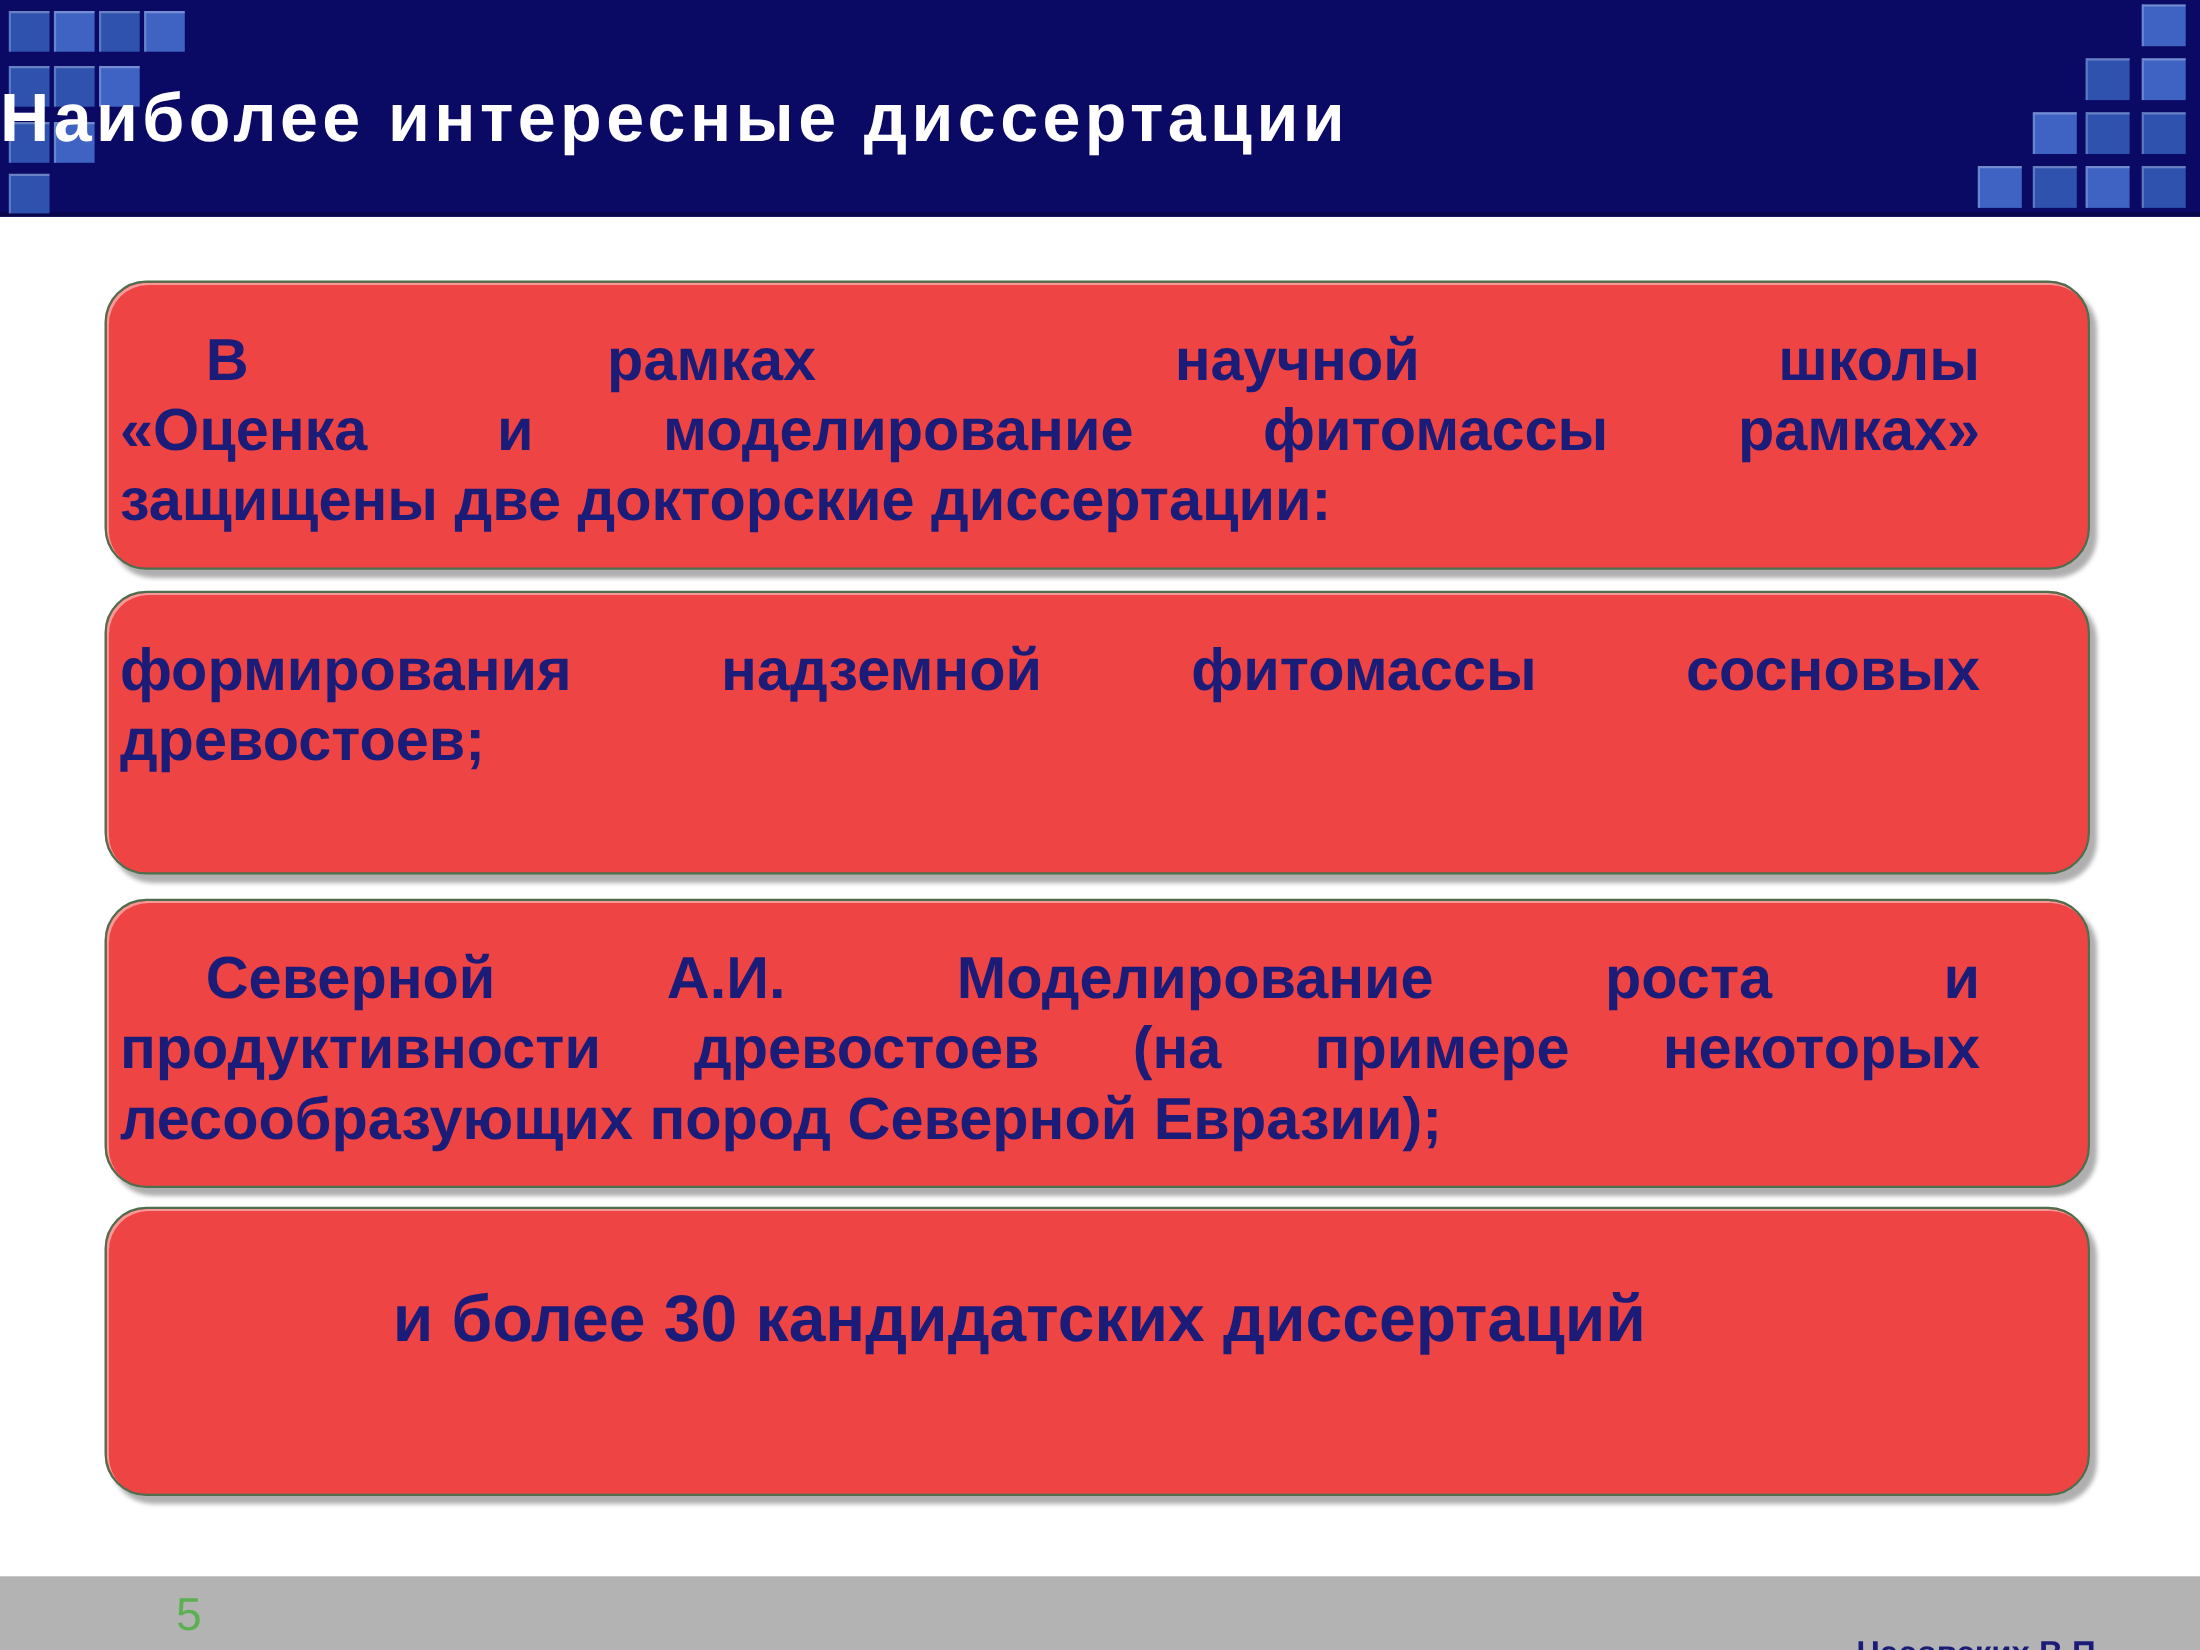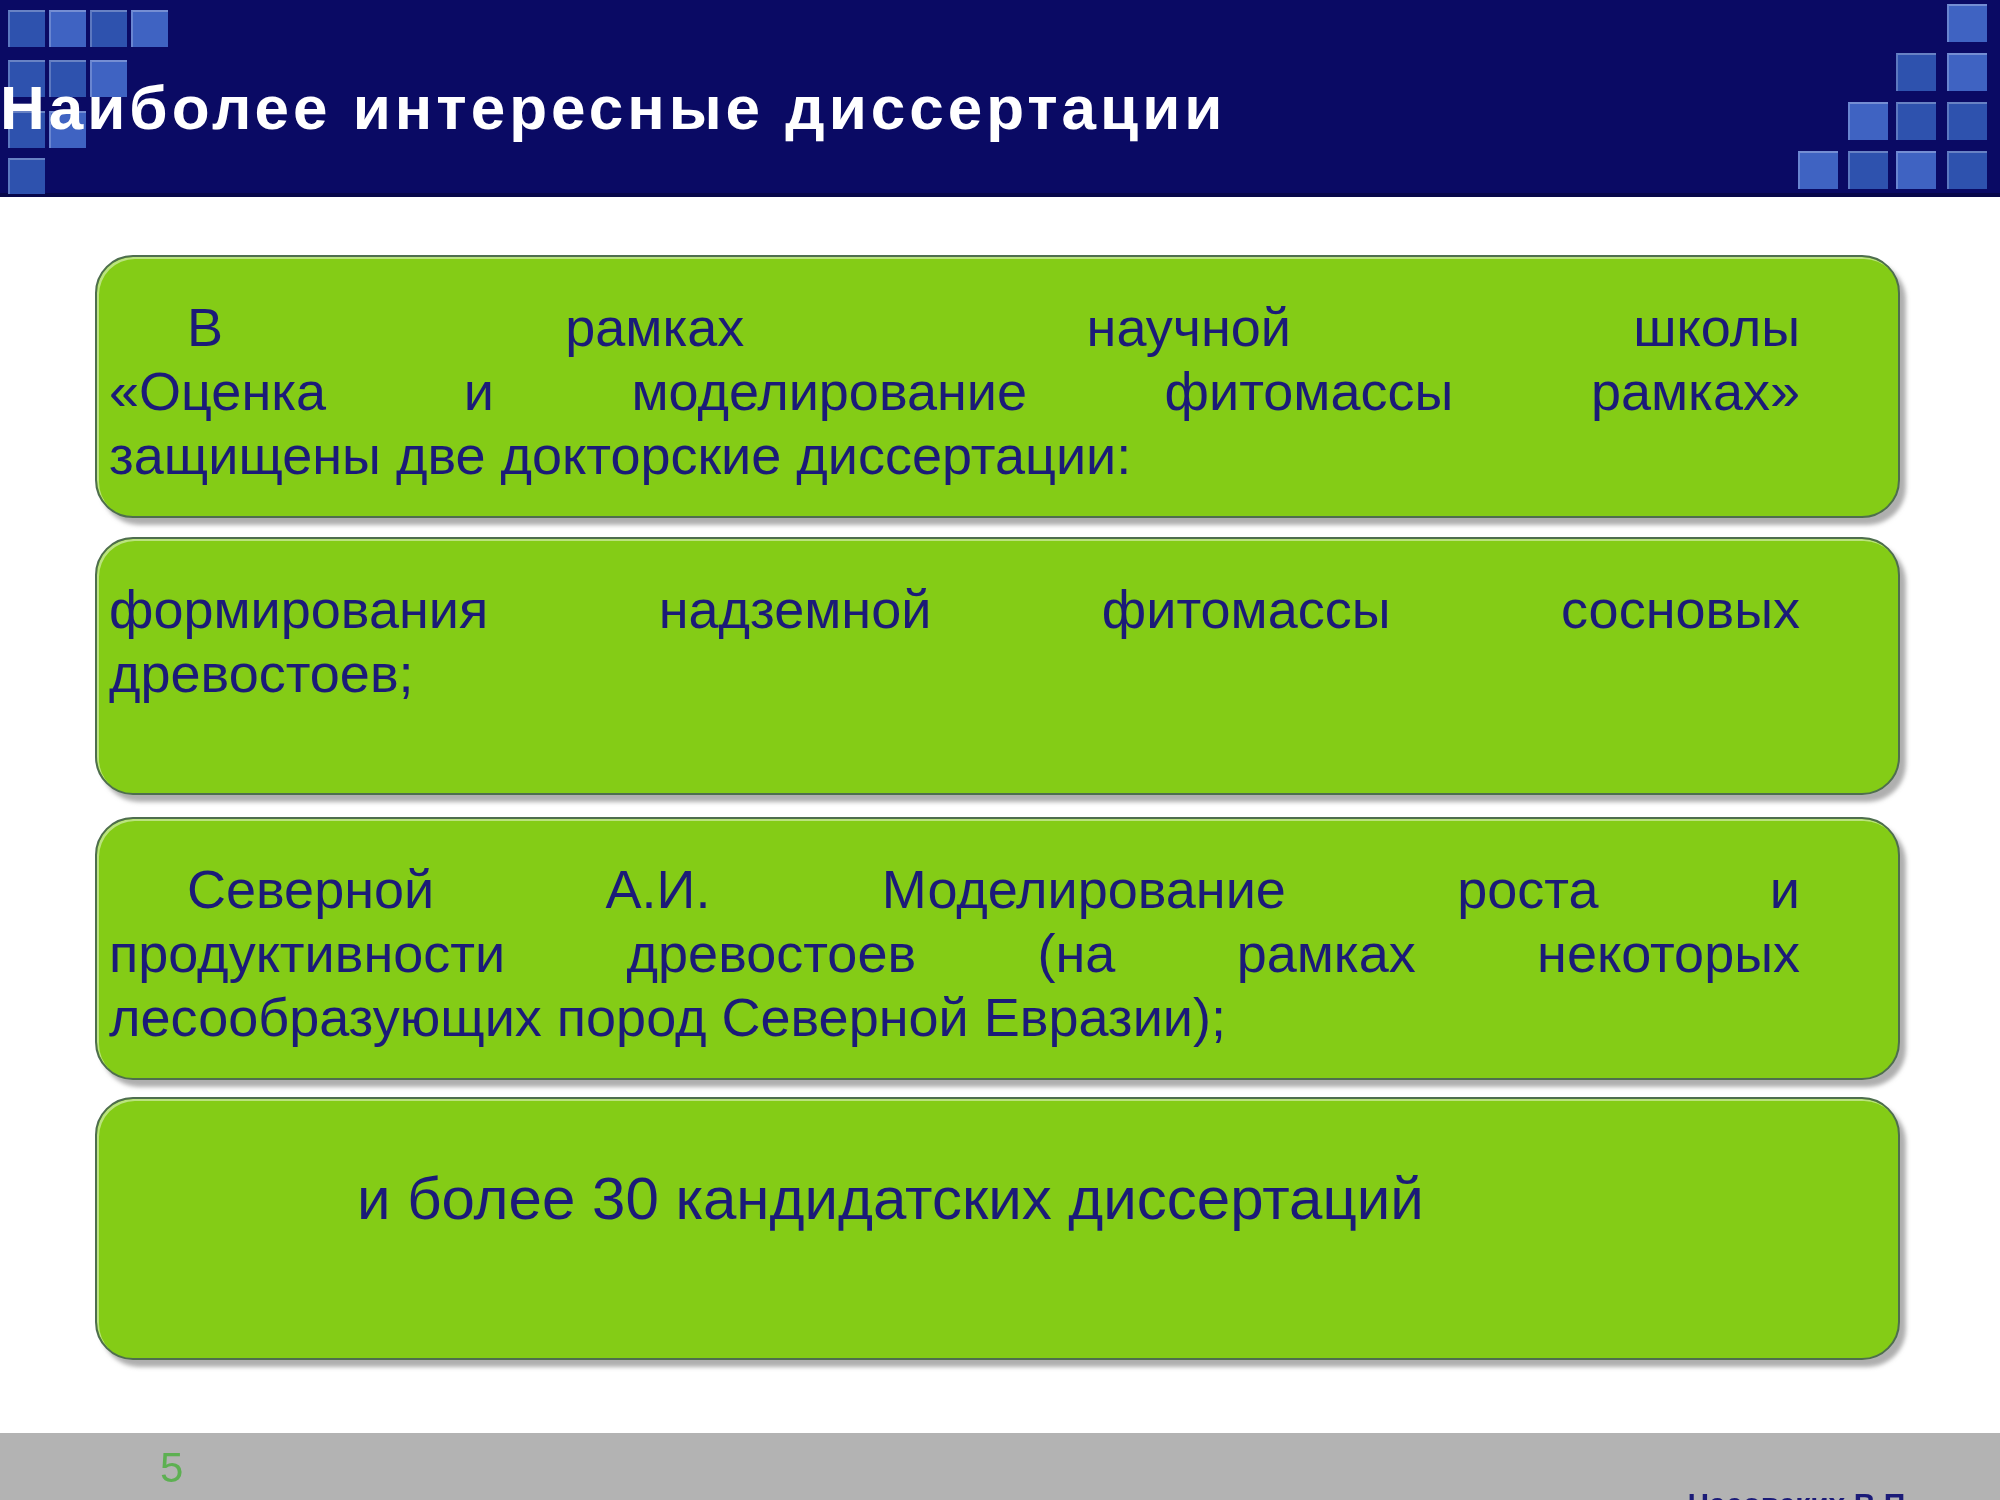--- a/index.html
+++ b/index.html
@@ -20,23 +20,23 @@
   .sq{
     position:absolute;background:#2e52ae;
     border-top:2px solid rgba(255,255,255,.28);
     border-left:2px solid rgba(255,255,255,.22);
     box-sizing:border-box;
   }
   .sq.lt{background:#3f63c2;}
   
   .gbox{
     position:absolute;left:95px;width:1805px;box-sizing:border-box;
-    background:#84cc16;border:2px solid #4e6e4e;border-radius:38px;
+    background:#ef4444;border:2px solid #4e6e4e;border-radius:38px;
     box-shadow:6px 7px 4px rgba(110,110,110,.55), inset 2px 2px 0 rgba(255,255,255,.45);
-    color:#1b1b78;font-weight:normal;font-size:54px;
+    color:#1b1b78;font-weight:bold;font-size:54px;
     padding:38px 98px 0 12px;
   }
   .gbox .line{height:64px;line-height:64px;white-space:nowrap;overflow:visible;}
   .gbox .just{text-align:justify;text-align-last:justify;white-space:normal;}
   .gbox .ind{padding-left:78px;}
   .gbox.last-box{font-size:60px;padding-top:68px;}
   .gbox.last-box .ind2{padding-left:248px;}
   
   .footer-bar{
     position:absolute;left:0;top:1433px;width:2000px;height:67px;
@@ -92,21 +92,21 @@
     <div class="line">защищены две докторские диссертации:</div>
   </div>
 
   <div class="gbox" style="top:537px;height:258px;">
     <div class="line just">формирования надземной фитомассы сосновых</div>
     <div class="line">древостоев;</div>
   </div>
 
   <div class="gbox" style="top:817px;height:263px;">
     <div class="line just ind">Северной А.И. Моделирование роста и</div>
-    <div class="line just">продуктивности древостоев (на рамках некоторых</div>
+    <div class="line just">продуктивности древостоев (на примере некоторых</div>
     <div class="line">лесообразующих пород Северной Евразии);</div>
   </div>
 
   <div class="gbox last-box" style="top:1097px;height:263px;">
     <div class="line ind2">и более 30 кандидатских диссертаций</div>
   </div>
 
   <div class="footer-bar"></div>
   <div class="page-num">5</div>
   <div class="footer-author">Часовских В.П.</div>

